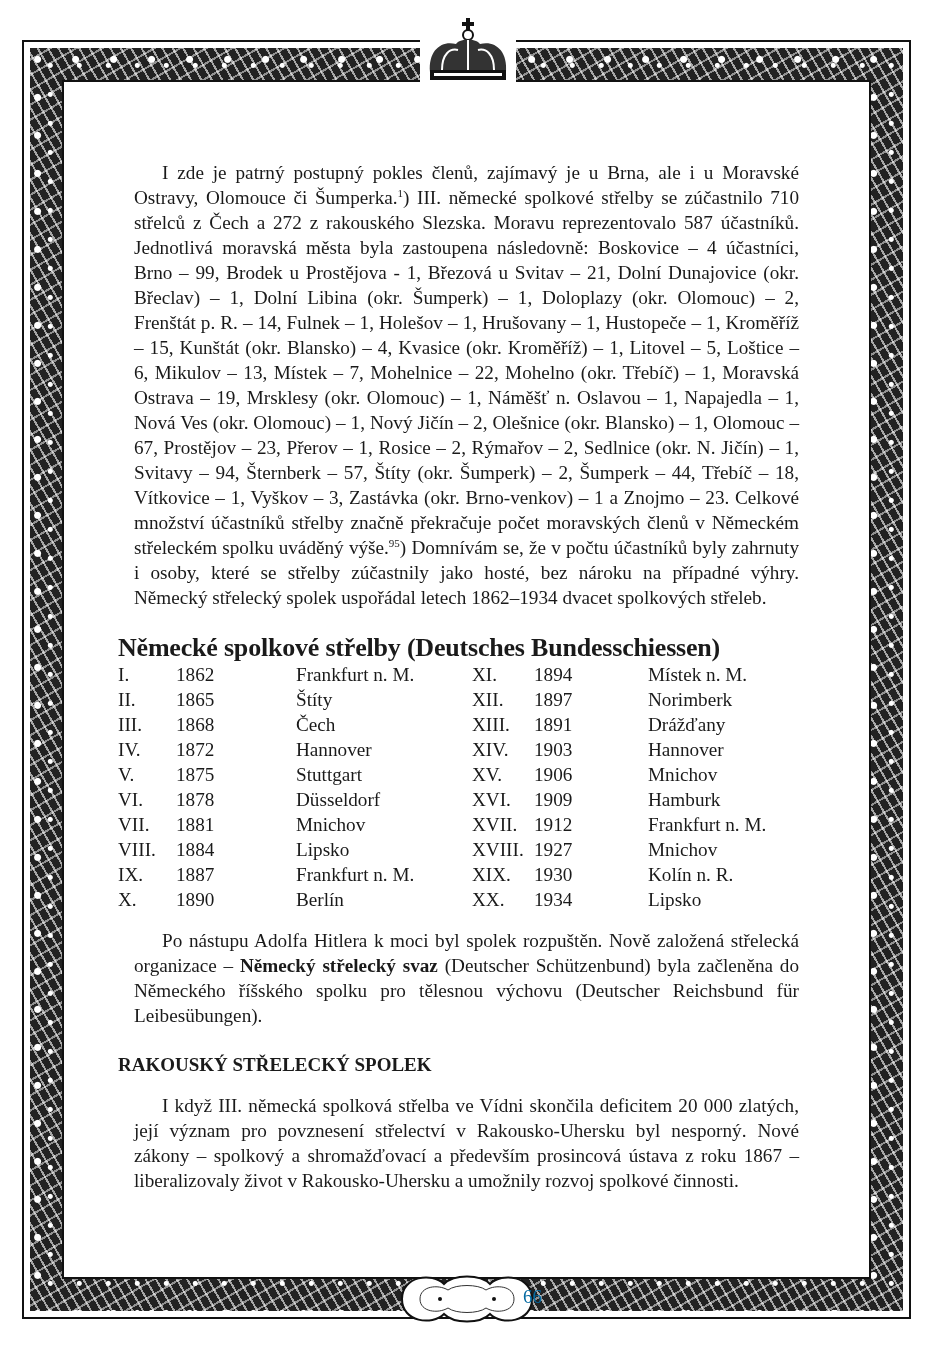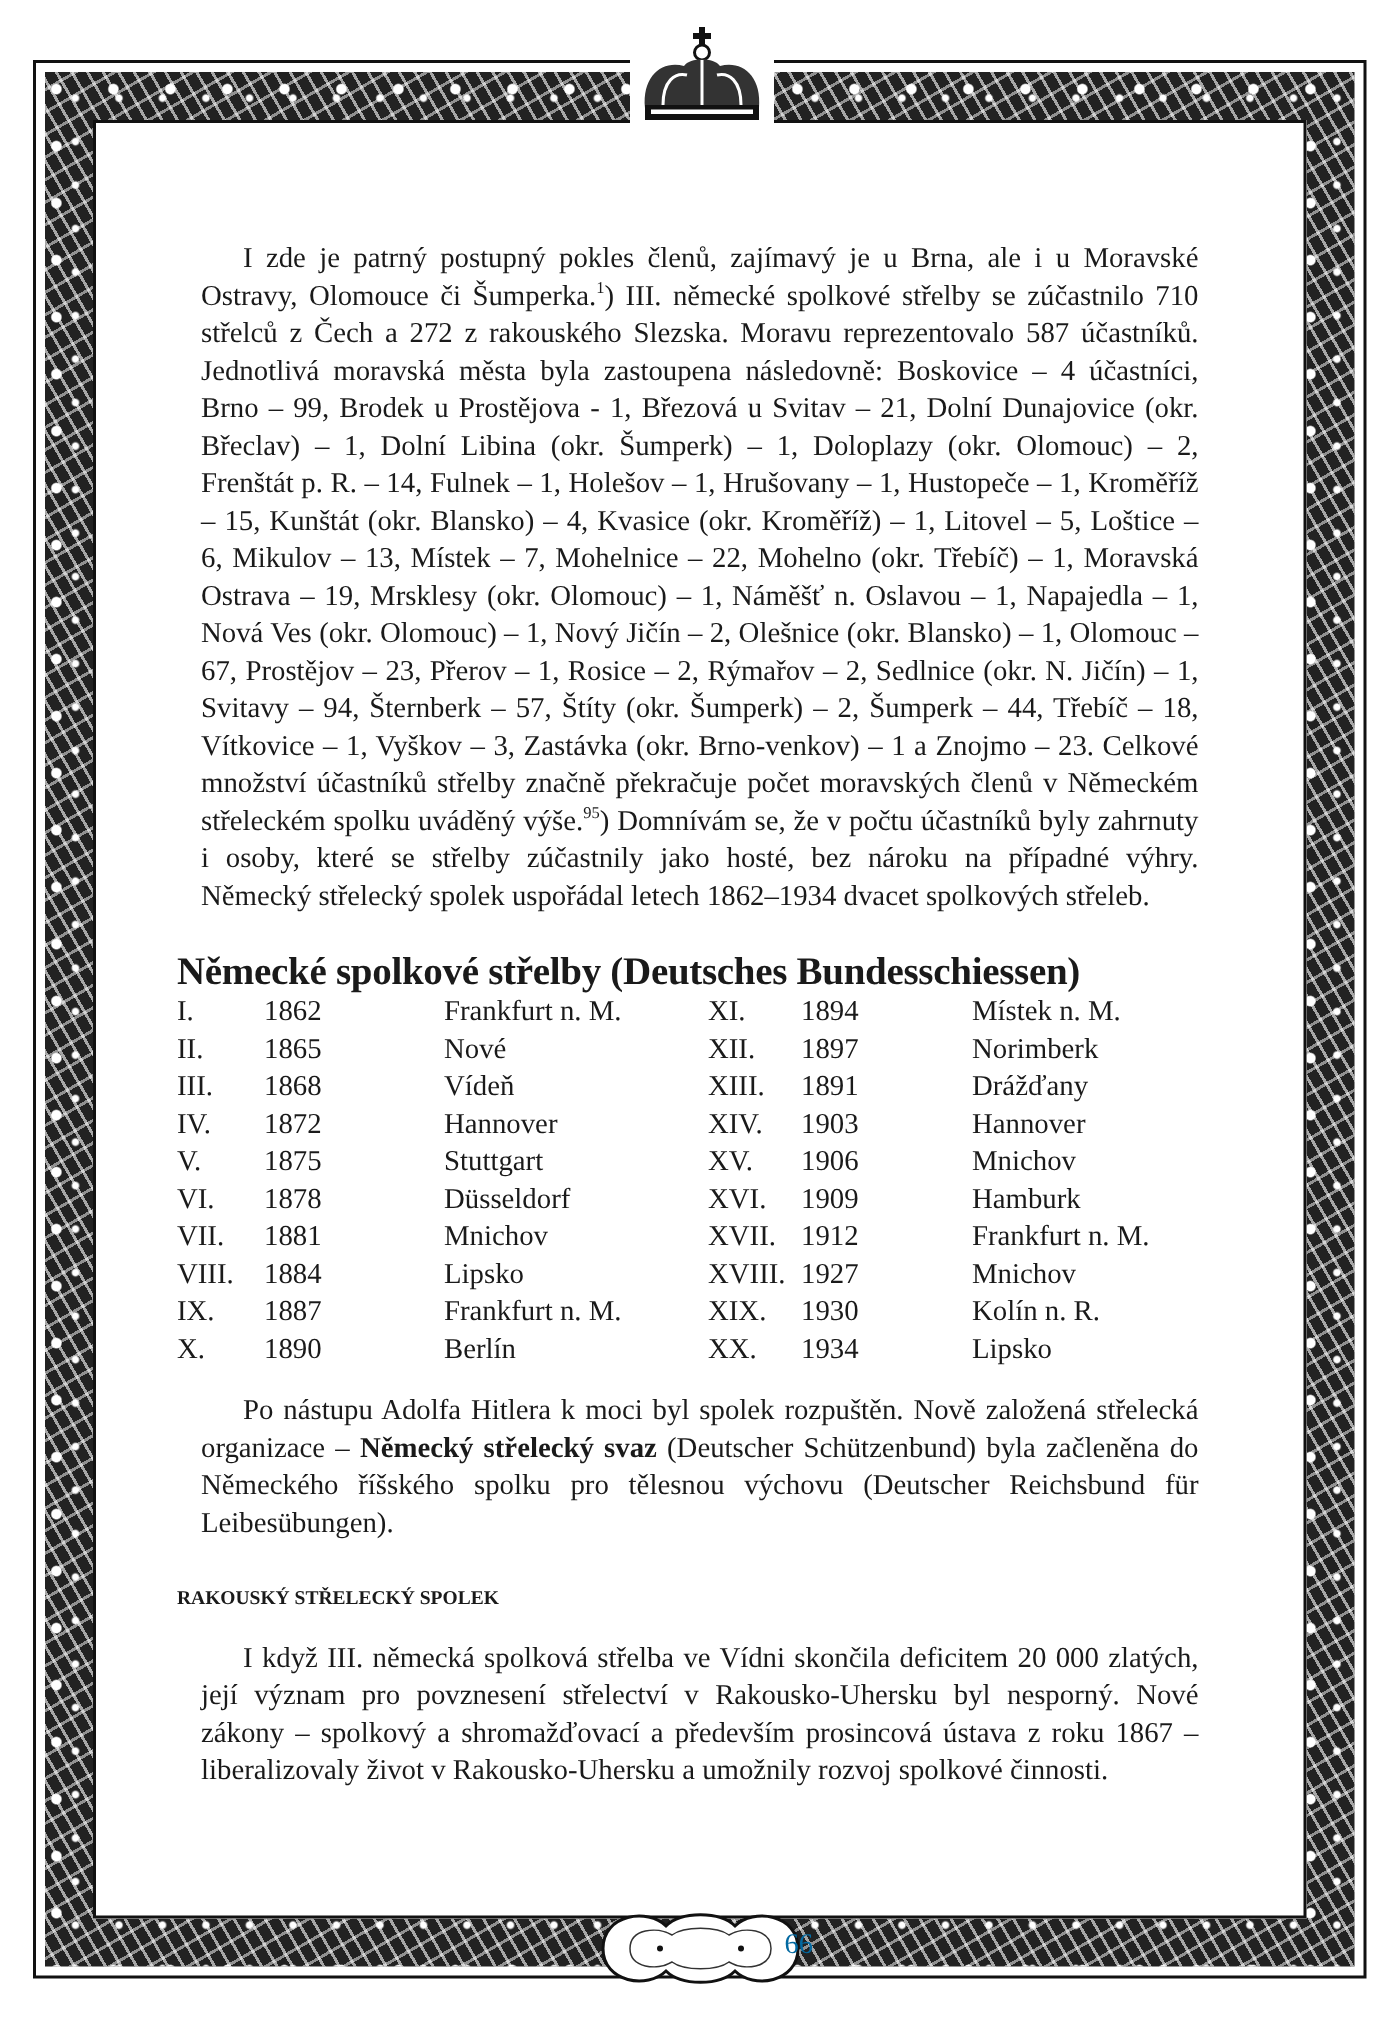--- a/index.html
+++ b/index.html
@@ -33,21 +33,21 @@
 
   
   .content { position: absolute; left: 118px; top: 144px; width: 697px;
              font-size: 19.2px; line-height: 25px; }
   .para { margin: 16px; text-align: justify; text-indent: 28px; hyphens: manual; }
   .para sup { font-size: 11px; line-height: 0; }
   .para b { font-weight: bold; }
 
   .heading-1 { margin: 24px 0 0 0; font-size: 26px; line-height: 28px; font-weight: bold;
                letter-spacing: -0.2px; }
-  .heading-2 { margin: 24px 0 0 0; font-size: 13px; line-height: 25px; font-weight: bold; }
+  .heading-2 { margin: 24px 0 0 0; font-size: 19px; line-height: 25px; font-weight: bold; }
 
   table.shoots { border-collapse: collapse; width: 697px; margin: 0; }
   table.shoots td { padding: 0; height: 25px; line-height: 25px; font-size: 19.2px; vertical-align: baseline; white-space: nowrap; }
   td.c-roman { width: 58px; }
   td.c-year  { width: 120px; margin-left: 44px; }
   td.c-city  { width: 176px; }
   td.c-roman2 { width: 62px; }
   td.c-year2  { width: 114px; }
 </style>
 </head>
@@ -89,29 +89,29 @@
           <td class="c-roman">I.</td>
           <td class="c-year">1862</td>
           <td class="c-city">Frankfurt n. M.</td>
           <td class="c-roman2">XI.</td>
           <td class="c-year2">1894</td>
           <td class="c-city2">Místek n. M.</td>
         </tr>
         <tr>
           <td class="c-roman">II.</td>
           <td class="c-year">1865</td>
-          <td class="c-city">Nové</td>
+          <td class="c-city">Štíty</td>
           <td class="c-roman2">XII.</td>
           <td class="c-year2">1897</td>
           <td class="c-city2">Norimberk</td>
         </tr>
         <tr>
           <td class="c-roman">III.</td>
           <td class="c-year">1868</td>
-          <td class="c-city">Vídeň</td>
+          <td class="c-city">Čech</td>
           <td class="c-roman2">XIII.</td>
           <td class="c-year2">1891</td>
           <td class="c-city2">Drážďany</td>
         </tr>
         <tr>
           <td class="c-roman">IV.</td>
           <td class="c-year">1872</td>
           <td class="c-city">Hannover</td>
           <td class="c-roman2">XIV.</td>
           <td class="c-year2">1903</td>

